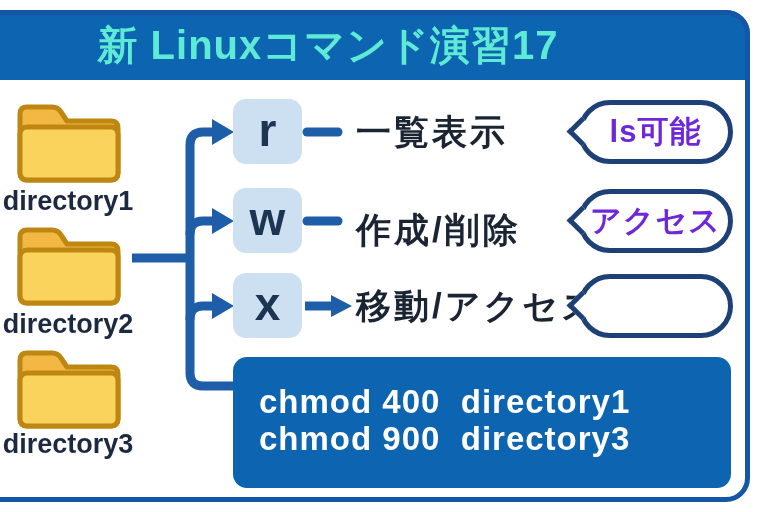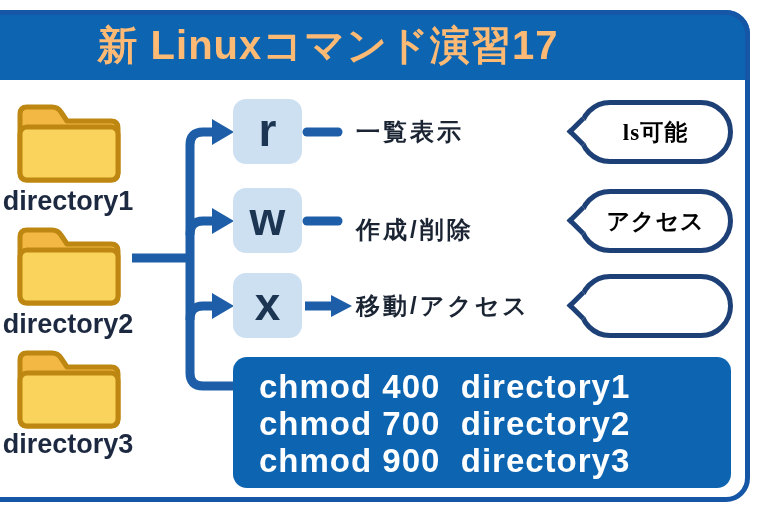--- a/index.html
+++ b/index.html
@@ -15,21 +15,21 @@
     box-sizing:border-box;pointer-events:none;z-index:5;
   }
   .titlebar{
     position:absolute;left:-24px;top:10px;width:774px;height:70px;
     background:#0d64b1;border-radius:24px 24px 0 0;
     box-sizing:border-box;z-index:4;
     display:flex;align-items:center;justify-content:center;
     padding-right:70px;
   }
   .title{
-    color:#fdba74;font-size:40px;font-weight:bold;letter-spacing:1px;
+    color:#5eead4;font-size:40px;font-weight:bold;letter-spacing:1px;
     white-space:pre;
   }
   .folder{position:absolute;left:16px;width:106px;height:86px;}
   .f1{top:97px}.f2{top:220px}.f3{top:343px}
   .dirlabel{
     position:absolute;left:-7px;width:150px;text-align:center;
     font-size:27px;font-weight:bold;color:#1d2940;line-height:30px;
   }
   .dl1{top:186px}.dl2{top:309px}.dl3{top:429px}
   .connector-svg{position:absolute;left:0;top:0;width:768px;height:512px;z-index:2;}
@@ -37,45 +37,45 @@
     position:absolute;left:233px;width:69px;height:65px;
     background:#cde0f1;border-radius:13px;z-index:3;
     display:flex;align-items:center;justify-content:center;
   }
   .lb1{top:99px}.lb2{top:188px}.lb3{top:273px}
   .letter{
     font-size:46px;font-weight:bold;color:#1c3552;line-height:1;
     transform:translateY(-2px);
   }
   .rowlabel{
-    position:absolute;left:356px;font-size:24px;font-weight:bold;
+    position:absolute;left:356px;font-size:35px;font-weight:bold;
     color:#1b2433;letter-spacing:3px;line-height:44px;white-space:pre;
   }
   .rl1{top:110px}.rl2{top:208px}.rl3{top:284px}
   .bubble{
     position:absolute;left:578px;width:155px;height:64px;
     background:#ffffff;border:5px solid #1d4077;border-radius:32px;
     box-sizing:border-box;z-index:3;
     display:flex;align-items:center;justify-content:center;
   }
   .bb1{top:100px}.bb2{top:189px}.bb3{top:274px}
   .bubble .tail{
     position:absolute;left:-12px;top:16px;width:21px;height:21px;
     background:#ffffff;
     border-left:5px solid #1d4077;border-bottom:5px solid #1d4077;
     transform:rotate(45deg);box-sizing:border-box;
   }
   .bubbletext{
-    font-size:23px;font-weight:bold;color:#000000;letter-spacing:1px;
-    white-space:pre;z-index:1;font-family:Liberation Serif, serif;
+    font-size:31px;font-weight:bold;color:#6d28d9;letter-spacing:1px;
+    white-space:pre;z-index:1;
   }
   .cmdbox{
     position:absolute;left:233px;top:357px;width:498px;height:131px;
     background:#0d64b1;border-radius:14px;z-index:3;box-sizing:border-box;
-    padding:11px 0 0 26px;
+    padding:26px 0 0 26px;
   }
   .cmdline{
     color:#ffffff;font-size:33px;font-weight:bold;line-height:37px;
     white-space:pre;letter-spacing:1px;
   }
 </style>
 </head>
 <body>
 
 <div class="titlebar">
@@ -140,15 +140,14 @@
 <div class="bubble bb2">
   <span class="tail"></span>
   <span class="bubbletext">アクセス</span>
 </div>
 <div class="bubble bb3">
   <span class="tail"></span>
 </div>
 
 <div class="cmdbox">
   <div class="cmdline">chmod 400  directory1</div>
-  <div class="cmdline">chmod 700  directory2</div>
   <div class="cmdline">chmod 900  directory3</div>
 </div>
 
 </body></html>

